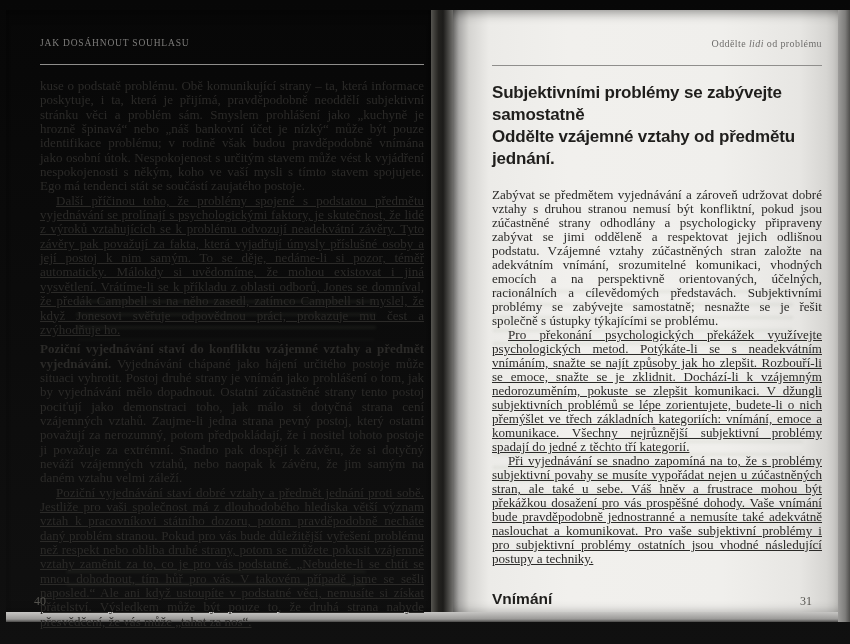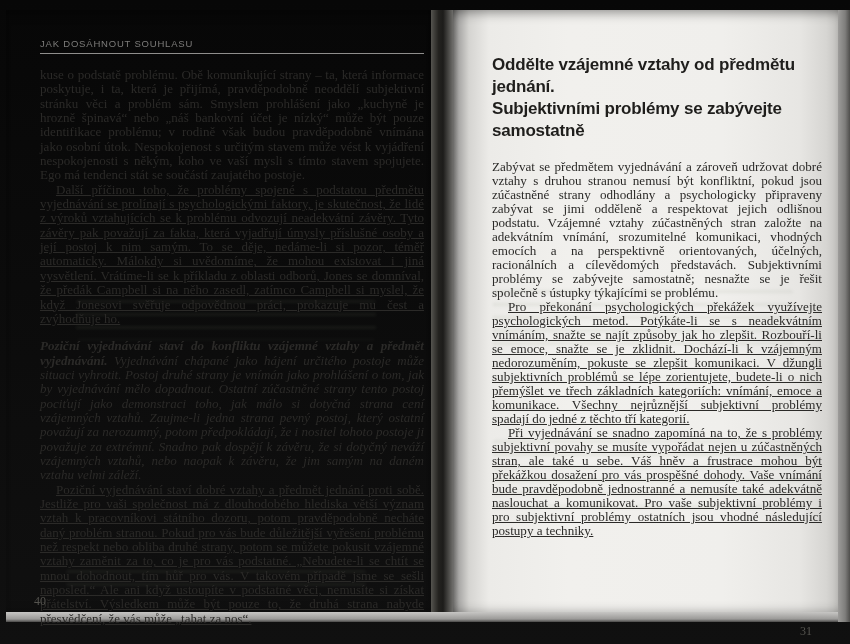--- a/index.html
+++ b/index.html
@@ -37,54 +37,54 @@
     position:absolute; left:838px; top:10px; width:12px; height:612px;
     background:linear-gradient(90deg, #9d9c9a, #7e7d7b 60%, #4f4e4c);
   }
 
   
   .col { position:absolute; color:#2b2a28; }
   .col-left  { left:40px;  top:38px; width:384px; }
   .col-right { left:492px; top:38px; width:330px; }
 
   .running-head {
-    font-family:Liberation Sans, sans-serif;
+    font-family:Liberation Serif, serif;
     font-size:9.5px; letter-spacing:.8px; color:#7d7c7a;
-    padding-bottom:4px; border-bottom:1px solid #8f8e8c;
+    padding-bottom:16px; border-bottom:1px solid #8f8e8c;
   }
   .running-head.right { text-align:right; letter-spacing:.4px; font-size:10px; color:#6f6e6c; }
   .running-head .it { font-style:italic; }
 
   .body-text { text-align:justify; }
   .col-left  .body-text { font-size:13px; line-height:14.35px; margin-top:14px; }
   .col-right .body-text { font-size:13.1px; line-height:14px; }
 
   .body-text p { margin:0; }
   .body-text p.ind { text-indent:16px;text-decoration:underline; }
-  .body-text p.gap-top { margin-top:13px;font-style:italic; }
+  .body-text p.gap-top { margin-top:5px; }
   .lead-bold { font-weight:bold; }
 
   .chapter-heading {
     font-family:"Liberation Sans", sans-serif;
     font-weight:bold; font-size:17px; line-height:22px; color:#1f1e1c;
     margin:16px 0 18px 0; letter-spacing:-.2px;
   }
   .chapter-heading span { display:block; }
 
   .section-heading {
     font-family:"Liberation Sans", sans-serif;
     font-weight:bold; font-size:15.5px; color:#1f1e1c;
     margin:26px 0 20px 0;
   }
 
   .page-number {
     position:absolute; font-size:12px; color:#55544f;
   }
   .page-number.left  { left:34px;  top:594px; }
-  .page-number.right { right:38px; top:624px;text-align:center; }
+  .page-number.right { right:38px; top:594px;text-align:center; }
 
   
   .smudge {
     position:absolute; pointer-events:none; opacity:.5;
     background:repeating-linear-gradient(180deg, rgba(125,135,115,.22) 0 3px, rgba(125,135,115,0) 3px 13px);
     filter:blur(1.6px); border-radius:3px;
   }
 </style>
 </head>
 <body>
@@ -111,26 +111,28 @@
     <div class="body-text">
       <p>kuse o podstatě problému. Obě komunikující strany – ta, která informace poskytuje, i ta, která je přijímá, pravděpodobně neoddělí subjektivní stránku věci a problém sám. Smyslem prohlášení jako „kuchyně je hrozně špinavá“ nebo „náš bankovní účet je nízký“ může být pouze identifikace problému; v rodině však budou pravděpodobně vnímána jako osobní útok. Nespokojenost s určitým stavem může vést k vyjádření nespokojenosti s někým, koho ve vaší mysli s tímto stavem spojujete. Ego má tendenci stát se součástí zaujatého postoje.</p>
       <p class="ind">Další příčinou toho, že problémy spojené s podstatou předmětu vyjednávání se prolínají s psychologickými faktory, je skutečnost, že lidé z výroků vztahujících se k problému odvozují neadekvátní závěry. Tyto závěry pak považují za fakta, která vyjadřují úmysly příslušné osoby a její postoj k nim samým. To se děje, nedáme-li si pozor, téměř automaticky. Málokdy si uvědomíme, že mohou existovat i jiná vysvětlení. Vrátíme-li se k příkladu z oblasti odborů, Jones se domníval, že předák Campbell si na něho zasedl, zatímco Campbell si myslel, že když Jonesovi svěřuje odpovědnou práci, prokazuje mu čest a zvýhodňuje ho.</p>
       <p class="gap-top"><span class="lead-bold">Poziční vyjednávání staví do konfliktu vzájemné vztahy a předmět vyjednávání.</span><span> Vyjednávání chápané jako hájení určitého postoje může situaci vyhrotit. Postoj druhé strany je vnímán jako prohlášení o tom, jak by vyjednávání mělo dopadnout. Ostatní zúčastněné strany tento postoj pociťují jako demonstraci toho, jak málo si dotyčná strana cení vzájemných vztahů. Zaujme-li jedna strana pevný postoj, který ostatní považují za nerozumný, potom předpokládají, že i nositel tohoto postoje ji považuje za extrémní. Snadno pak dospějí k závěru, že si dotyčný neváží vzájemných vztahů, nebo naopak k závěru, že jim samým na daném vztahu velmi záleží.</span></p>
       <p class="ind">Poziční vyjednávání staví dobré vztahy a předmět jednání proti sobě. Jestliže pro vaši společnost má z dlouhodobého hlediska větší význam vztah k pracovníkovi státního dozoru, potom pravděpodobně necháte daný problém stranou. Pokud pro vás bude důležitější vyřešení problému než respekt nebo obliba druhé strany, potom se můžete pokusit vzájemné vztahy zaměnit za to, co je pro vás podstatné. „Nebudete-li se chtít se mnou dohodnout, tím hůř pro vás. V takovém případě jsme se sešli naposled.“ Ale ani když ustoupíte v podstatné věci, nemusíte si získat přátelství. Výsledkem může být pouze to, že druhá strana nabyde přesvědčení, že vás může „tahat za nos“.</p>
     </div>
   </div>
   <div class="page-number left">40</div>
 
   <div class="col col-right">
+    <div class="running-head right"><span>Oddělte </span><span class="it">lidi</span><span> od problému</span></div>
     <div class="chapter-heading">
+      <span>Subjektivními problémy se zabývejte samostatně</span>
       <span>Oddělte vzájemné vztahy od předmětu jednání.</span>
-      <span>Subjektivními problémy se zabývejte samostatně</span>
     </div>
     <div class="body-text">
       <p>Zabývat se předmětem vyjednávání a zároveň udržovat dobré vztahy s druhou stranou nemusí být konfliktní, pokud jsou zúčastněné strany odhodlány a psychologicky připraveny zabývat se jimi odděleně a respektovat jejich odlišnou podstatu. Vzájemné vztahy zúčastněných stran založte na adekvátním vnímání, srozumitelné komunikaci, vhodných emocích a na perspektivně orientovaných, účelných, racionálních a cílevědomých představách. Subjektivními problémy se zabývejte samostatně; nesnažte se je řešit společně s ústupky týkajícími se problému.</p>
       <p class="ind">Pro překonání psychologických překážek využívejte psychologických metod. Potýkáte-li se s neadekvátním vnímáním, snažte se najít způsoby jak ho zlepšit. Rozbouří-li se emoce, snažte se je zklidnit. Dochází-li k vzájemným nedorozuměním, pokuste se zlepšit komunikaci. V džungli subjektivních problémů se lépe zorientujete, budete-li o nich přemýšlet ve třech základních kategoriích: vnímání, emoce a komunikace. Všechny nejrůznější subjektivní problémy spadají do jedné z těchto tří kategorií.</p>
       <p class="ind">Při vyjednávání se snadno zapomíná na to, že s problémy subjektivní povahy se musíte vypořádat nejen u zúčastněných stran, ale také u sebe. Váš hněv a frustrace mohou být překážkou dosažení pro vás prospěšné dohody. Vaše vnímání bude pravděpodobně jednostranné a nemusíte také adekvátně naslouchat a komunikovat. Pro vaše subjektivní problémy i pro subjektivní problémy ostatních jsou vhodné následující postupy a techniky.</p>
+      <div class="section-heading">Vnímání</div>
 
     </div>
   </div>
   <div class="page-number right">31</div>
 
 </div>
 
 </body></html>

